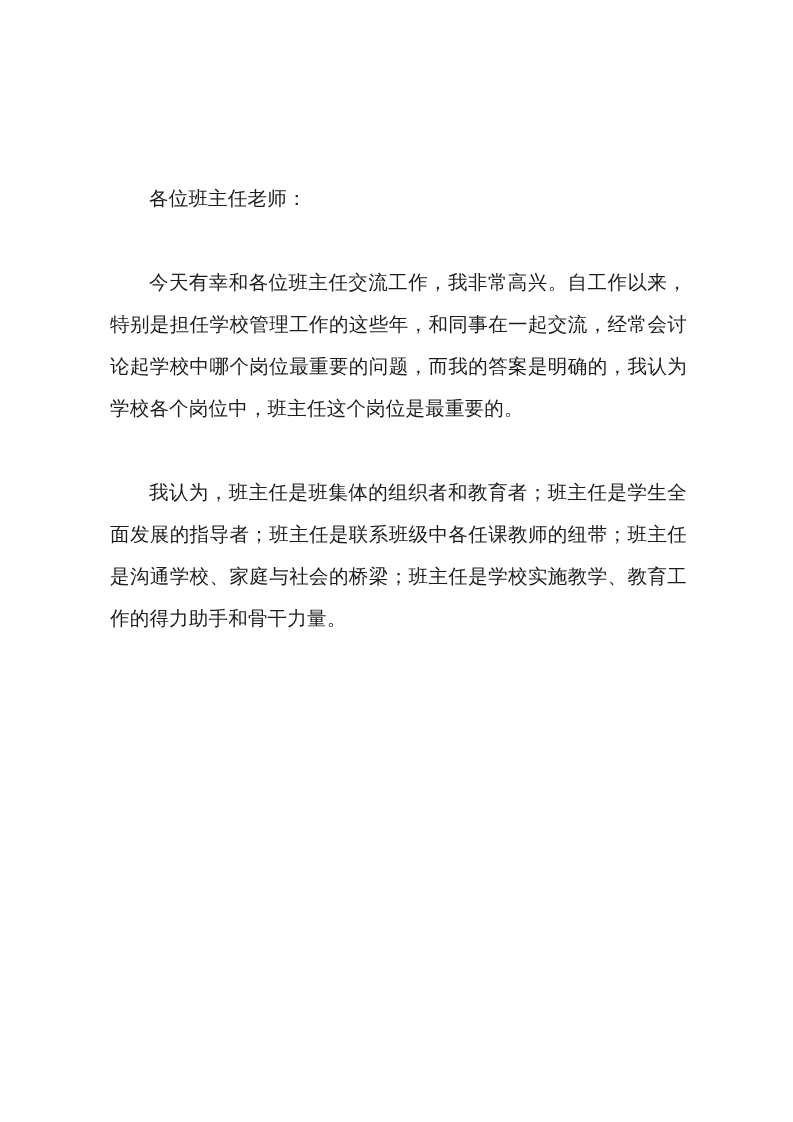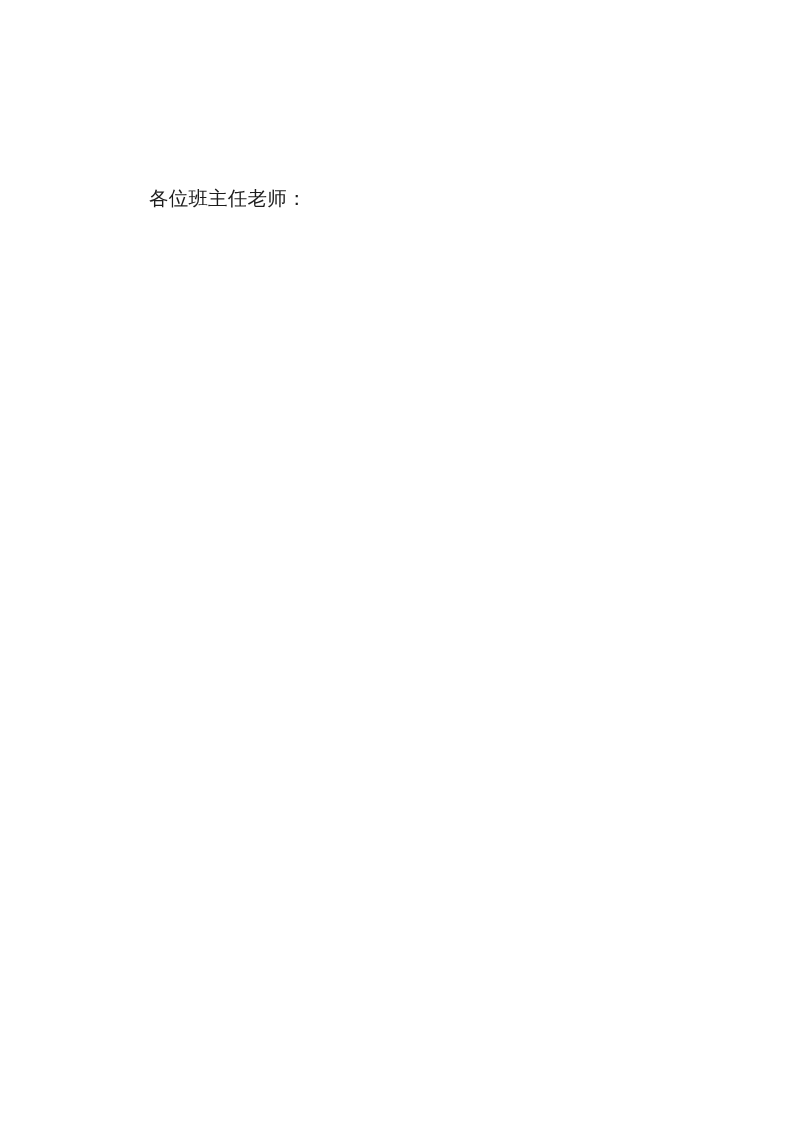--- a/index.html
+++ b/index.html
@@ -31,13 +31,15 @@
     text-justify: inter-ideograph;
     word-break: break-all;
     letter-spacing: 0.2px;
   }
 </style>
 </head>
 <body>
 
 <div class="page" style="background: rgb(255, 255, 255); color: rgb(28, 28, 28);">
   <p class="para">各位班主任老师：</p>
+  <p class="para">今天有幸和各位班主任交流工作，我非常高兴。自工作以来，特别是担任学校管理工作的这些年，和同事在一起交流，经常会讨论起学校中哪个岗位最重要的问题，而我的答案是明确的，我认为学校各个岗位中，班主任这个岗位是最重要的。</p>
+  <p class="para">我认为，班主任是班集体的组织者和教育者；班主任是学生全面发展的指导者；班主任是联系班级中各任课教师的纽带；班主任是沟通学校、家庭与社会的桥梁；班主任是学校实施教学、教育工作的得力助手和骨干力量。</p>
 </div>
 
 </body></html>

